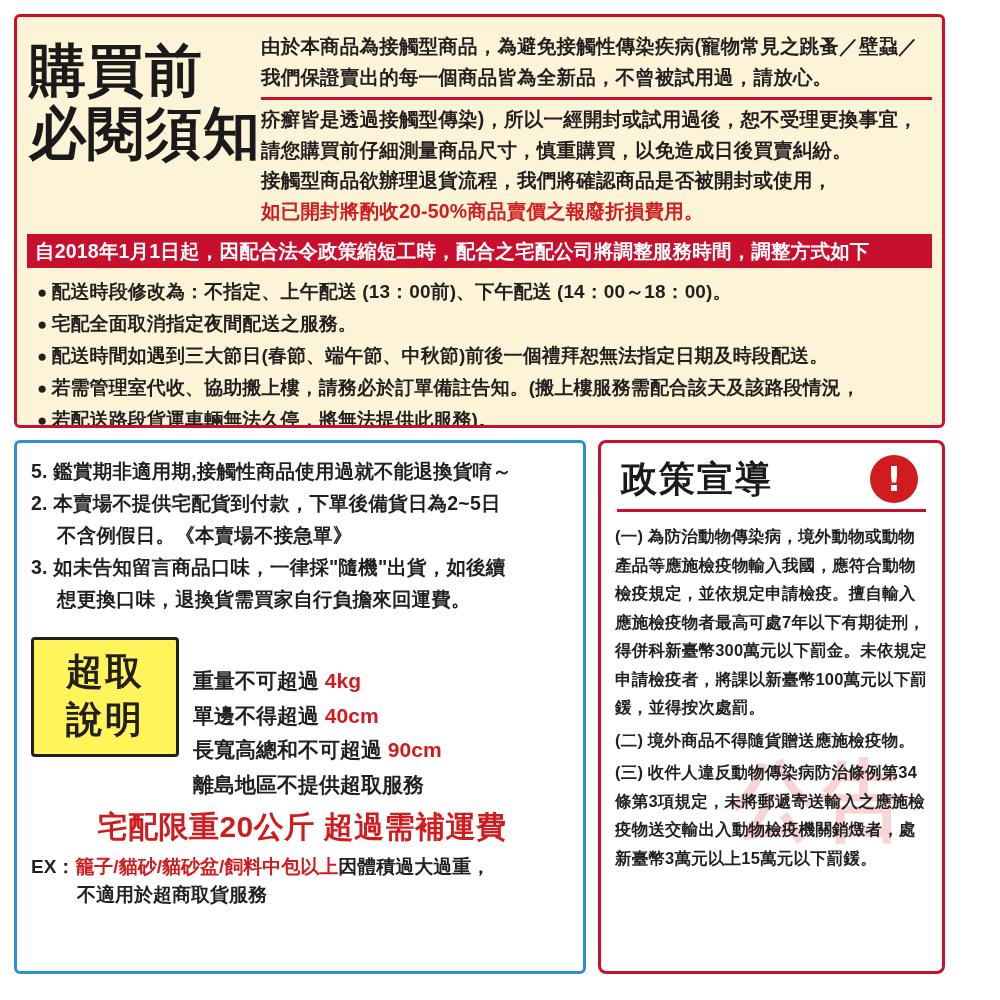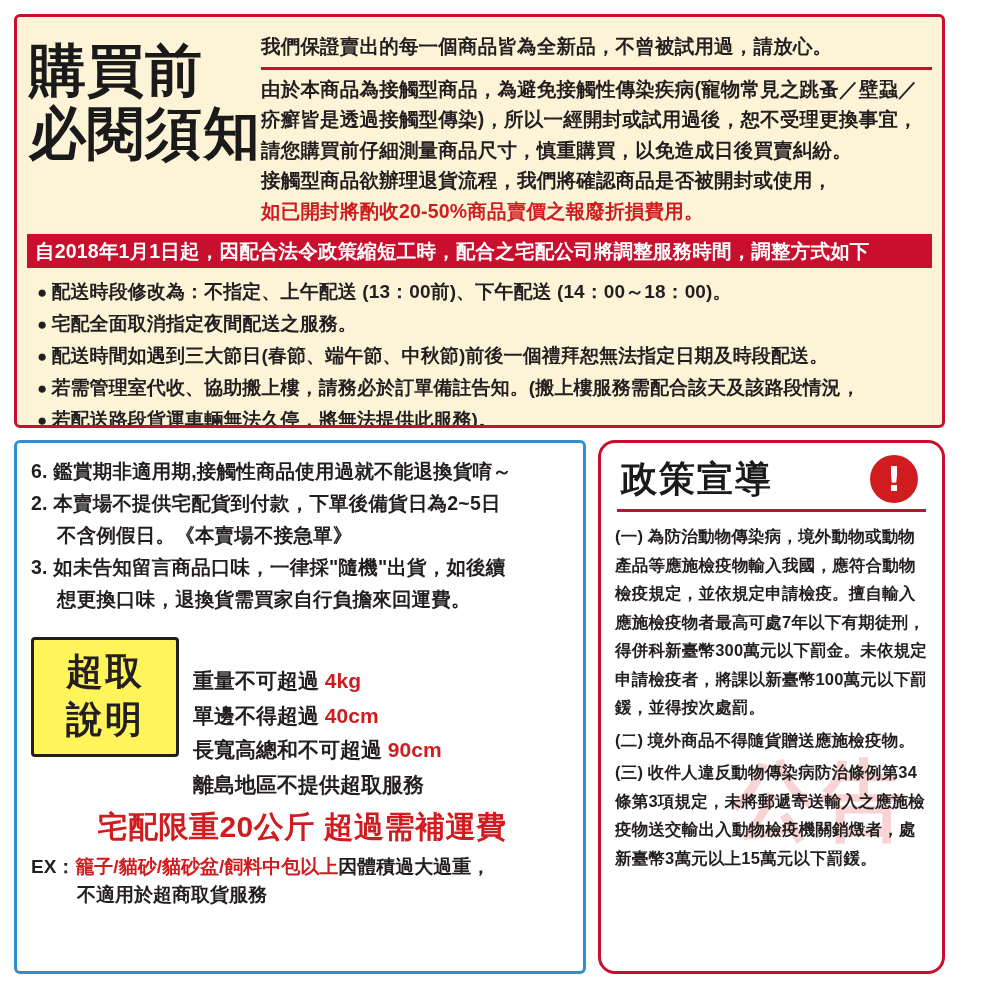--- a/index.html
+++ b/index.html
@@ -141,21 +141,21 @@
     padding-left:46px;
     font-size:19px;
     line-height:28px;
     font-weight:bold;
   }
 
   
   .right-box{
     flex:1;
     border:3px solid #c8102e;
-    border-radius:17px;
+    border-radius:8px;
     background:#ffffff;
     box-sizing:border-box;
     padding:10px 14px 8px 14px;
     position:relative;
     overflow:hidden;
   }
   .policy-head{
     display:flex;
     align-items:center;
     justify-content:space-between;
@@ -208,22 +208,22 @@
 
 <div class="page">
 
   <div class="top-box">
     <div class="top-inner">
       <div class="big-title">
         <div>購買前</div>
         <div>必閱須知</div>
       </div>
       <div class="notice-lines">
+        <div class="nl">由於本商品為接觸型商品，為避免接觸性傳染疾病(寵物常見之跳蚤／壁蝨／</div>
         <div class="nl first">我們保證賣出的每一個商品皆為全新品，不曾被試用過，請放心。</div>
-        <div class="nl">由於本商品為接觸型商品，為避免接觸性傳染疾病(寵物常見之跳蚤／壁蝨／</div>
         <div class="nl">疥癬皆是透過接觸型傳染)，所以一經開封或試用過後，恕不受理更換事宜，</div>
         <div class="nl">請您購買前仔細測量商品尺寸，慎重購買，以免造成日後買賣糾紛。</div>
         <div class="nl">接觸型商品欲辦理退貨流程，我們將確認商品是否被開封或使用，</div>
         <div class="nl redline">如已開封將酌收20-50%商品賣價之報廢折損費用。</div>
       </div>
     </div>
 
     <div class="red-bar">自2018年1月1日起，因配合法令政策縮短工時，配合之宅配公司將調整服務時間，調整方式如下</div>
 
     <div class="bullets">
@@ -231,21 +231,21 @@
       <div class="bullet"><span class="dot">●</span><span>宅配全面取消指定夜間配送之服務。</span></div>
       <div class="bullet"><span class="dot">●</span><span>配送時間如遇到三大節日(春節、端午節、中秋節)前後一個禮拜恕無法指定日期及時段配送。</span></div>
       <div class="bullet"><span class="dot">●</span><span>若需管理室代收、協助搬上樓，請務必於訂單備註告知。(搬上樓服務需配合該天及該路段情況，</span></div>
       <div class="bullet"><span class="dot">●</span><span>若配送路段貨運車輛無法久停，將無法提供此服務)。</span></div>
     </div>
   </div>
 
   <div class="bottom">
 
     <div class="left-box">
-      <div class="ol-item">6. 鑑賞期非適用期,接觸性商品使用過就不能退換貨唷～</div>
+      <div class="ol-item">5. 鑑賞期非適用期,接觸性商品使用過就不能退換貨唷～</div>
       <div class="ol-item">2. 本賣場不提供宅配貨到付款，下單後備貨日為2~5日</div>
       <div class="ol-item indent">不含例假日。《本賣場不接急單》</div>
       <div class="ol-item">3. 如未告知留言商品口味，一律採"隨機"出貨，如後續</div>
       <div class="ol-item indent">想更換口味，退換貨需買家自行負擔來回運費。</div>
 
       <div class="chaoqu-wrap">
         <div class="chaoqu-badge">
           <div>超取</div>
           <div>說明</div>
         </div>

